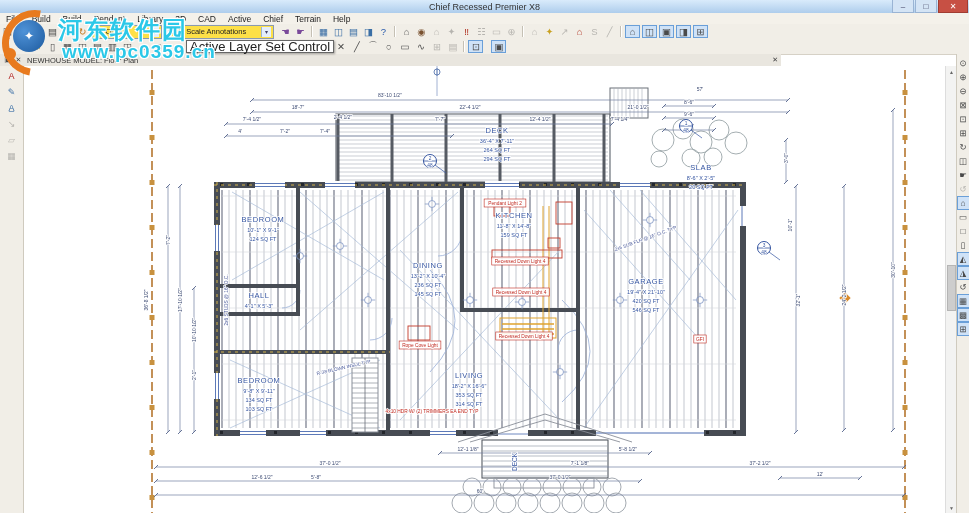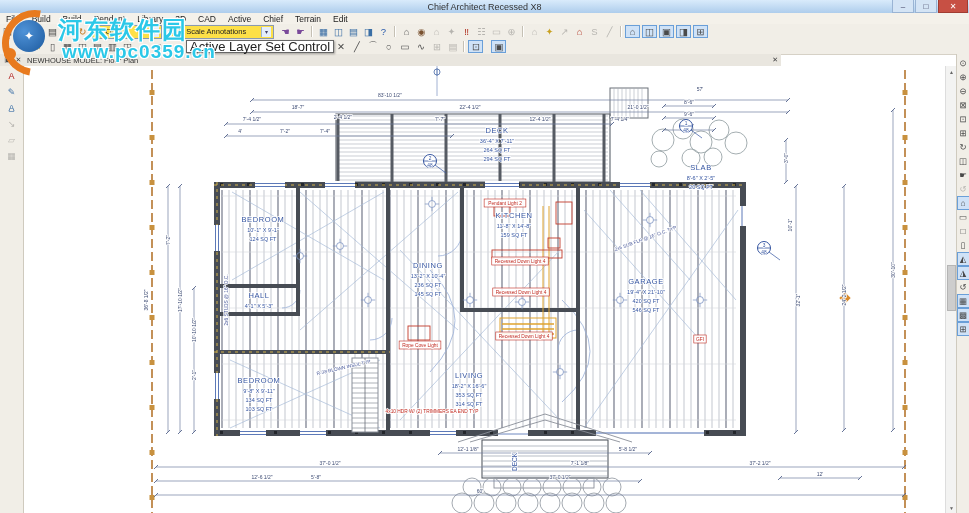--- a/index.html
+++ b/index.html
@@ -69,40 +69,40 @@
     text-shadow:-1px -1px 0 #fff,1px -1px 0 #fff,-1px 1px 0 #fff,1px 1px 0 #fff;}
   #wm-name{left:58px;top:6px;font-size:24px;letter-spacing:2px;}
   #wm-url{left:62px;top:33px;font-size:19px;letter-spacing:1px;}
 </style>
 </head>
 <body>
 
 <div id="app">
 
   <div id="titlebar">
-    <span>Chief Architect Recessed X8</span>
+    <span>Chief Recessed Premier X8</span>
     <div id="winbtns">
       <span class="wbtn">–</span>
       <span class="wbtn">□</span>
       <span class="wbtn close">✕</span>
     </div>
   </div>
 
   <div id="menubar">
       <span class="menu-item">File</span>
       <span class="menu-item">Build</span>
       <span class="menu-item">Build</span>
       <span class="menu-item">Pendant</span>
       <span class="menu-item">Library</span>
       <span class="menu-item">3D</span>
       <span class="menu-item">CAD</span>
       <span class="menu-item">Active</span>
       <span class="menu-item">Chief</span>
       <span class="menu-item">Terrain</span>
-      <span class="menu-item">Edit</span>
+      <span class="menu-item">Help</span>
     </div>
 
   <div class="toolbar" id="toolbar1">
     <span style="display:flex;">
         <span class="ic">❏</span>
         <span class="ic">❐</span>
         <span class="ic">◫</span>
         <span class="ic">▤</span>
         <span class="ic" style="color: rgb(192, 120, 32);">↺</span>
         <span class="ic" style="color: rgb(192, 120, 32);">↻</span>

